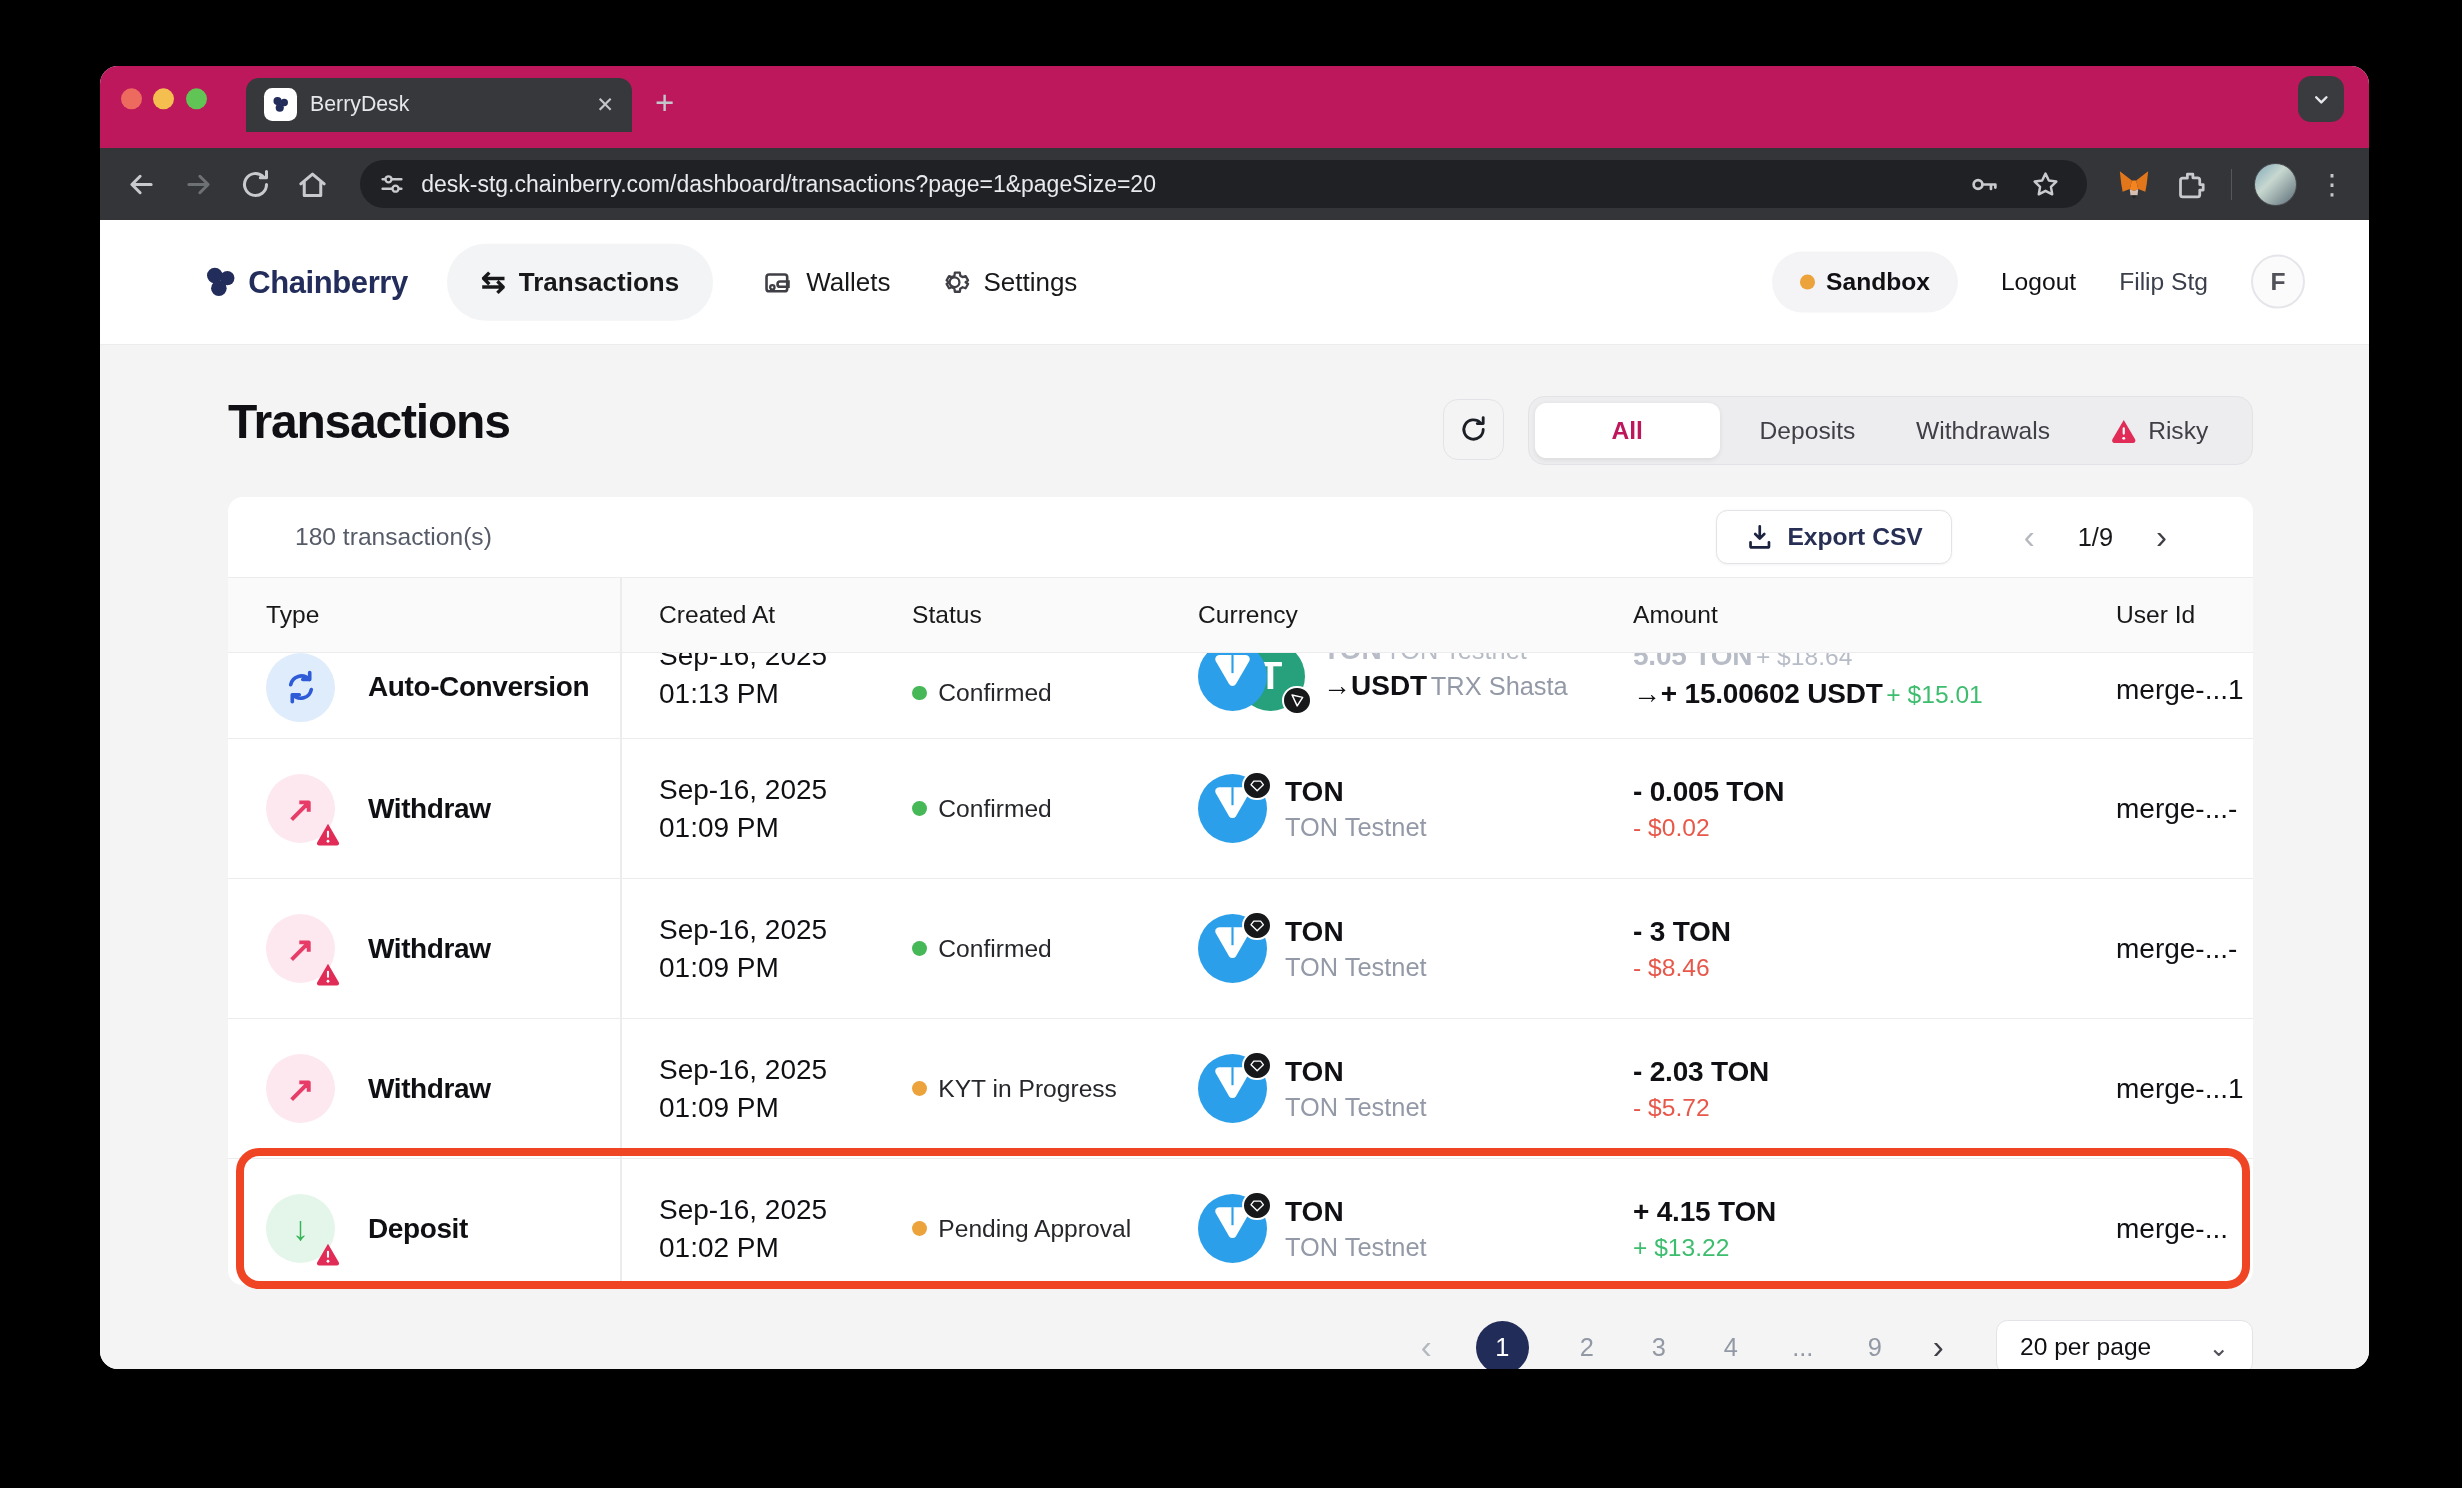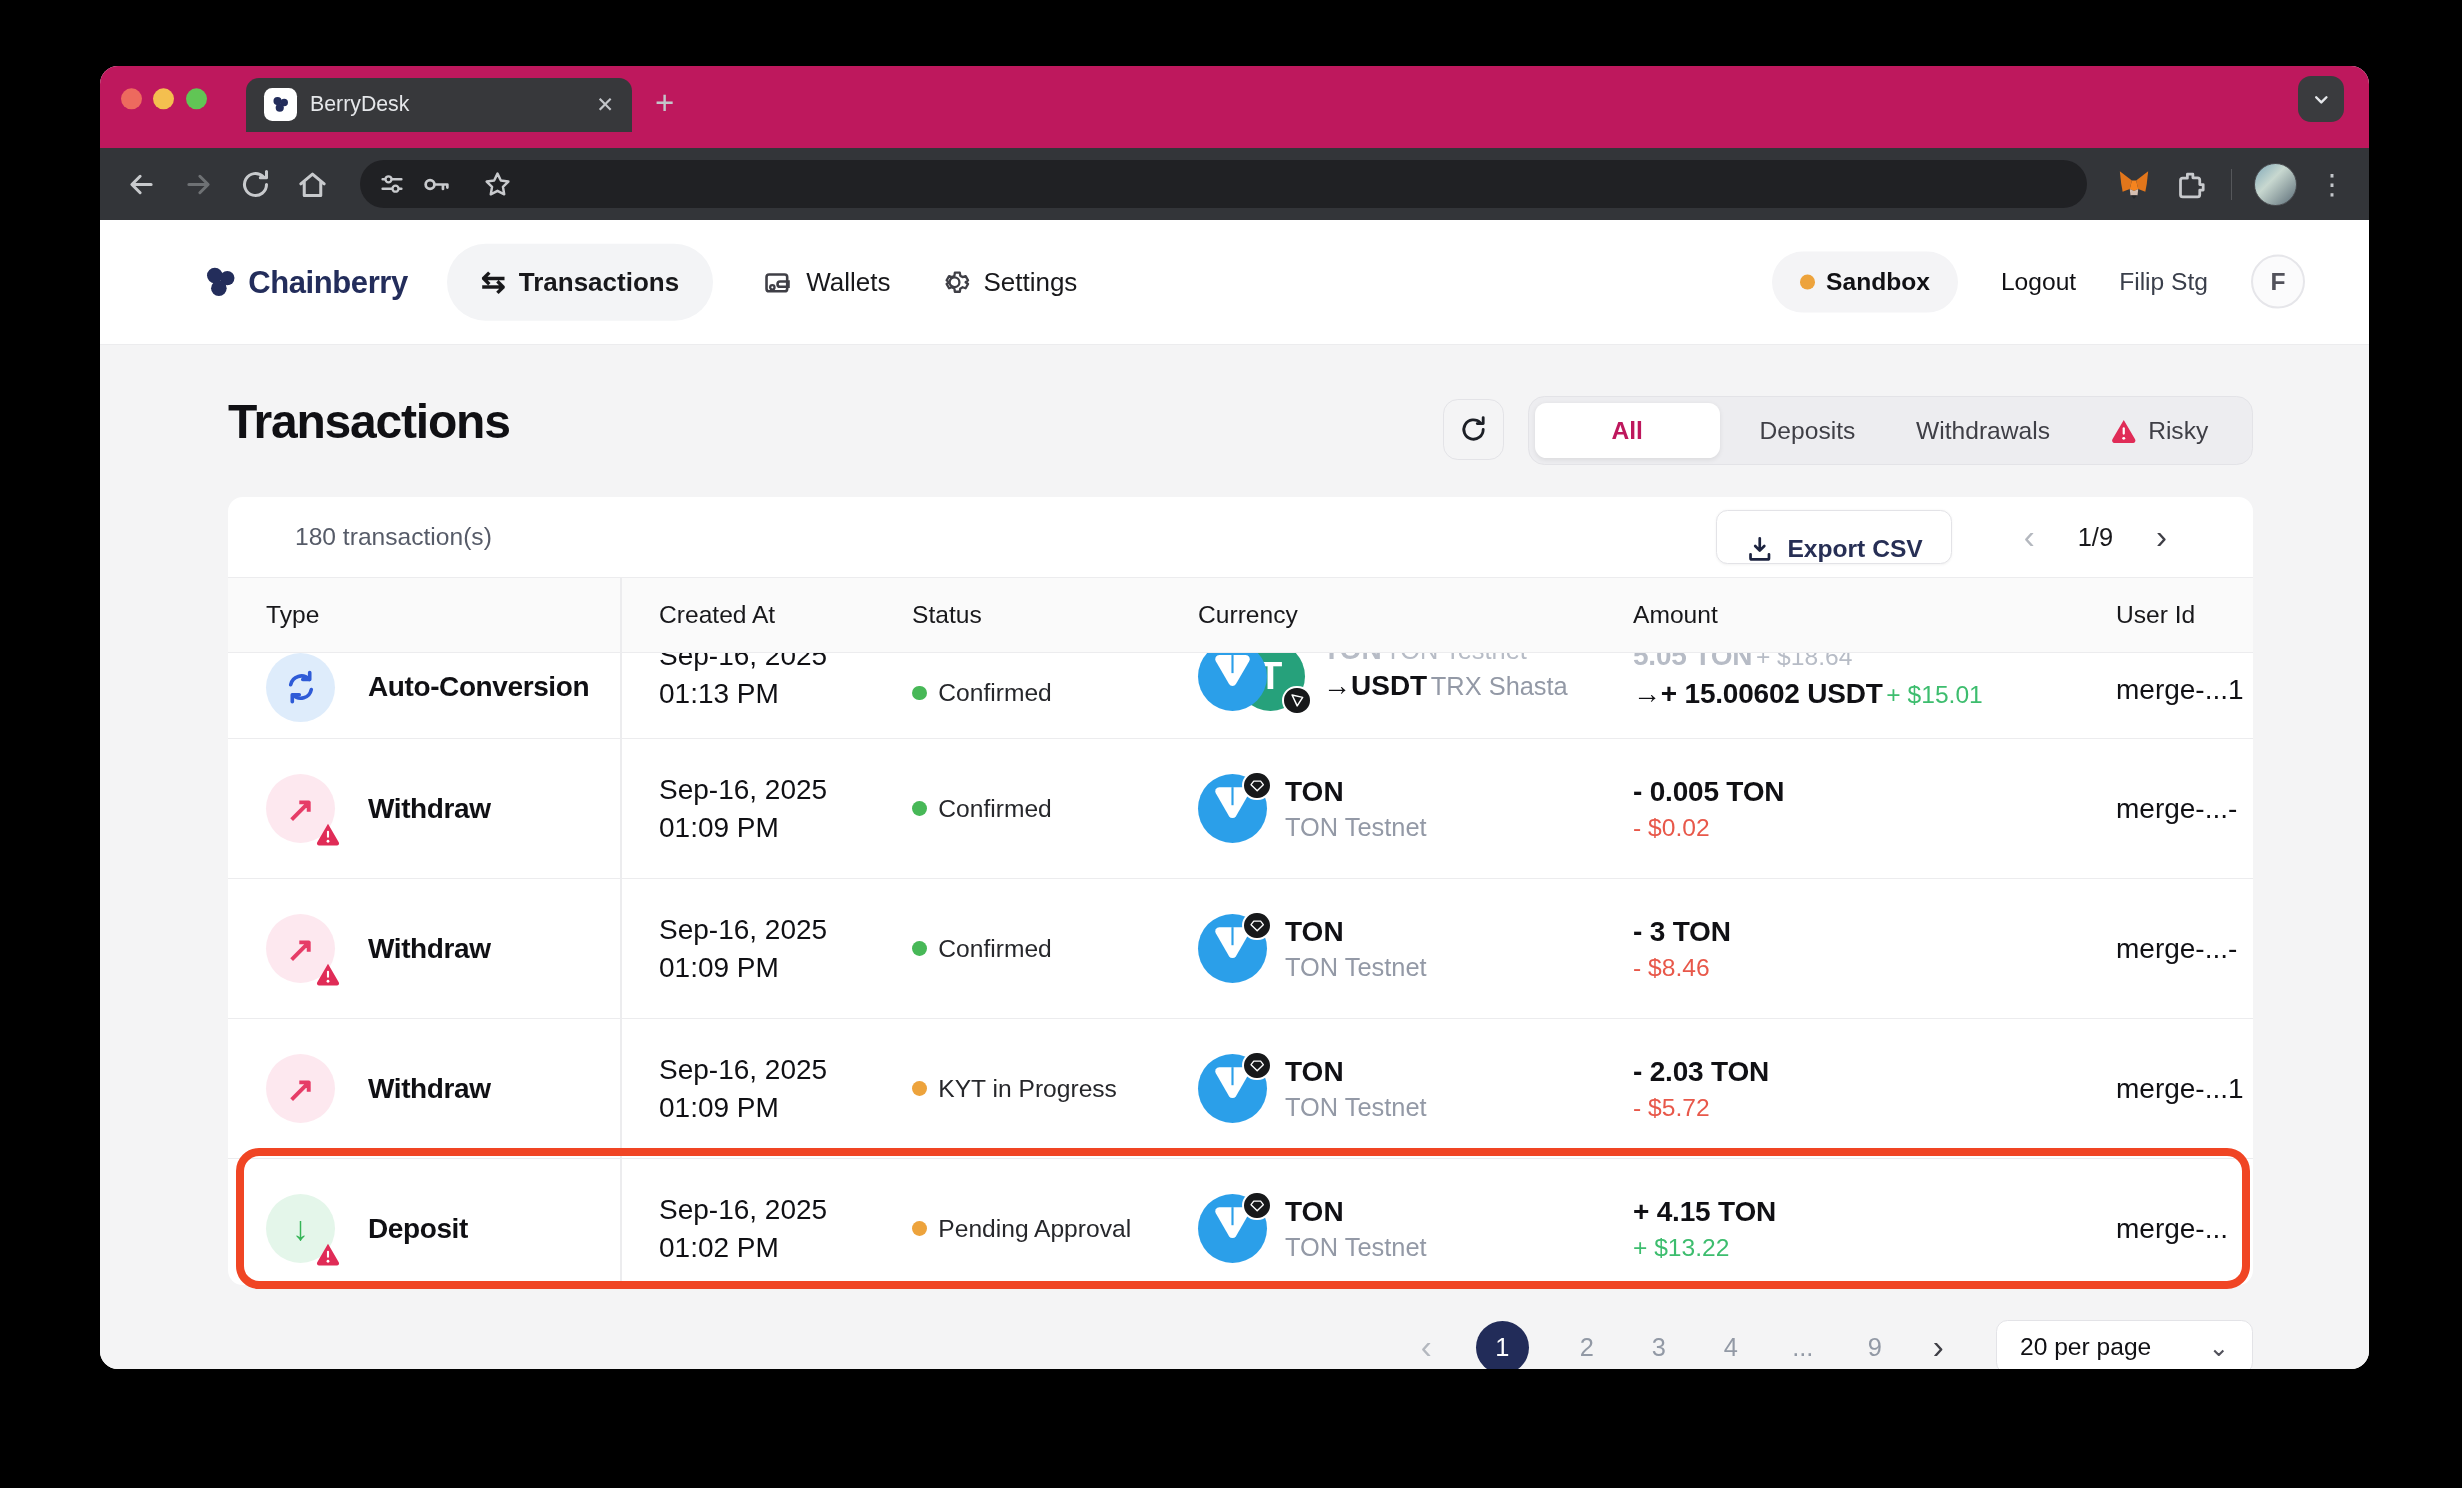--- a/index.html
+++ b/index.html
@@ -46,21 +46,21 @@
   .page-title { position:absolute; left:128px; top:49px; font-size:48px; font-weight:bold; color:#101014; letter-spacing:-1.2px; }
   .refresh-btn { position:absolute; left:1343px; top:54px; width:61px; height:61px; border:1.6px solid #e3e3e7; border-radius:14.8px; display:flex; align-items:center; justify-content:center; background:#f4f4f5; }
   .segmented { position:absolute; left:1428px; top:51px; width:725px; height:69px; background:#ededf0; border:1.6px solid #e3e3e7; border-radius:16.4px; display:flex; align-items:center; padding:5.7px; }
   .seg { flex:1; text-align:center; font-size:24.6px; color:#3f3f46; display:flex; align-items:center; justify-content:center; gap:9.8px; height:100%; }
   .seg.active { background:#fff; border-radius:11.5px; font-weight:bold; color:#be185d; box-shadow:0 1.6px 4.9px rgba(0,0,0,0.08); flex:0 0 185px; }
 
   .card { position:absolute; left:128px; top:152px; width:2025px; height:788px; background:#fff; border-radius:14.8px; overflow:hidden; }
   .cardbar { height:80px; display:flex; align-items:center; padding-left:67px; padding-right:86px; }
   .count { font-size:24.6px; color:#565b68; }
   .spacer { flex:1; }
-  .export-btn { display:flex; align-items:flex-end; gap:13px; height:54px; padding:0 28px; border:1.6px solid #e3e3e7; border-radius:11.5px; background:#fff; box-shadow:0 0.8px 2.5px rgba(0,0,0,0.05); font-size:24.6px; font-weight:bold; color:#272f55; }
+  .export-btn { display:flex; align-items:center; gap:13px; height:54px; padding:0 28px; border:1.6px solid #e3e3e7; border-radius:11.5px; background:#fff; box-shadow:0 0.8px 2.5px rgba(0,0,0,0.05); font-size:24.6px; font-weight:bold; color:#272f55; }
   .pager { display:flex; align-items:center; gap:43px; margin-left:72px; }
   .pg-chev { font-size:33px; color:#b4b8bf; } .pg-chev.dark { color:#3f3f46; }
   .pg-ind { font-size:25.4px; color:#18181b; }
 
   .vdivider { position:absolute; left:392px; top:80px; bottom:0; width:1.6px; background:#ececee; }
 
   .trow, .thead { display:grid; grid-template-columns:392px 253px 286px 435px 483px 1fr; align-items:center; }
   .thead { height:76px; background:#fafafa; border-top:0.8px solid #ececee; border-bottom:0.8px solid #ececee; }
   .thead .c { font-size:24.6px; color:#18181b; font-weight:500; }
   .c { padding-left:39px; } .c.first { padding-left:38px; }
@@ -162,20 +162,21 @@
           </svg>
       </span>
       <div class="urlbar">
         <span>
           <svg width="28" height="28" viewBox="0 0 24 24">
               <path d="M4 8h16M4 16h16" stroke="#c8cacd" stroke-width="2.2" stroke-linecap="round"></path>
               <circle cx="9" cy="8" r="2.6" fill="#202124" stroke="#c8cacd" stroke-width="2"></circle>
               <circle cx="15" cy="16" r="2.6" fill="#202124" stroke="#c8cacd" stroke-width="2"></circle>
             </svg>
         </span>
+        <span class="url-text">desk-stg.chainberry.com/dashboard/transactions?page=1&amp;pageSize=20</span>
         <span class="right-ics">
           <span>
             <svg width="31" height="31" viewBox="0 0 24 24">
                 <circle cx="7" cy="12" r="3.4" stroke="#c8cacd" stroke-width="2.1" fill="none"></circle>
                 <path d="M10.4 12h10M17 12v3.4M20.4 12v2.4" stroke="#c8cacd" stroke-width="2.1" fill="none" stroke-linecap="round"></path>
               </svg>
           </span>
           <span>
             <svg width="31" height="31" viewBox="0 0 24 24">
                 <path d="M12 3.6l2.6 5.3 5.8.8-4.2 4.1 1 5.8-5.2-2.7-5.2 2.7 1-5.8-4.2-4.1 5.8-.8z" stroke="#c8cacd" stroke-width="1.9" fill="none" stroke-linejoin="round"></path>

